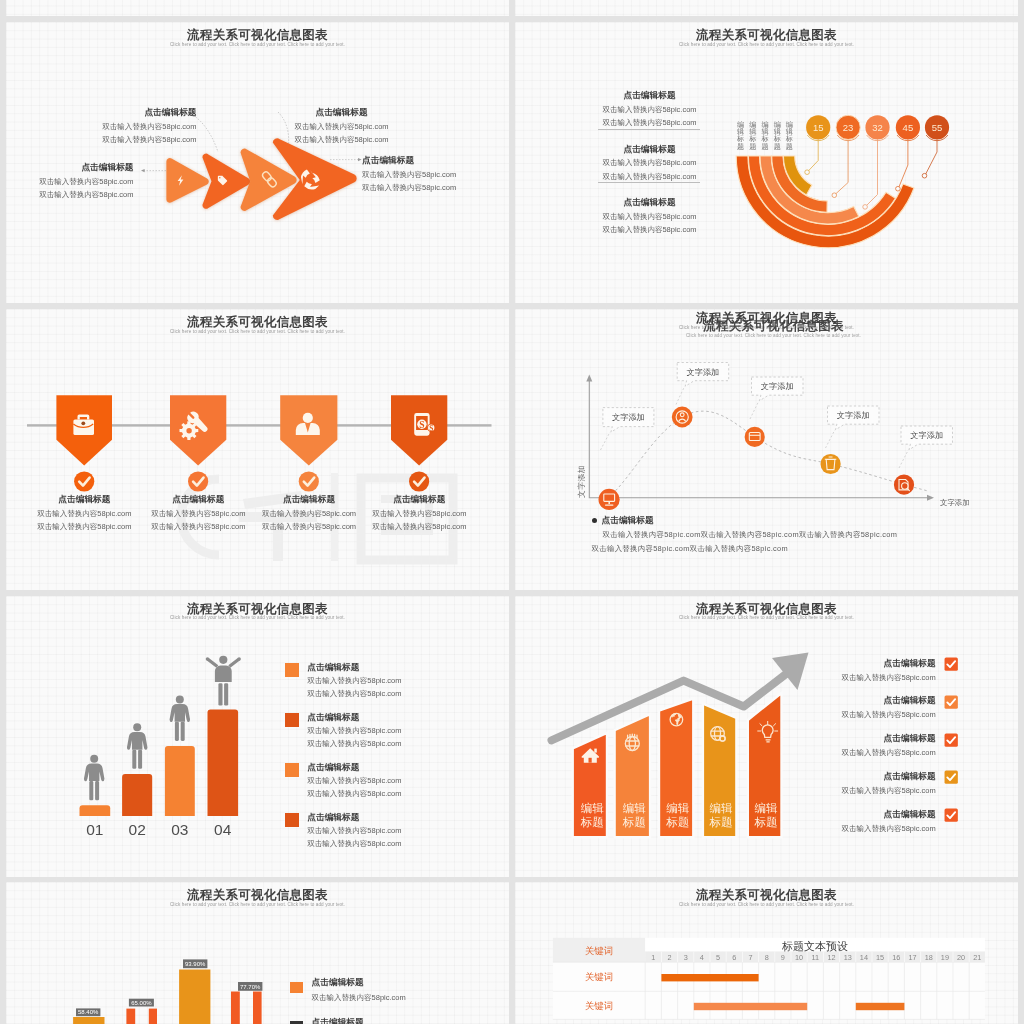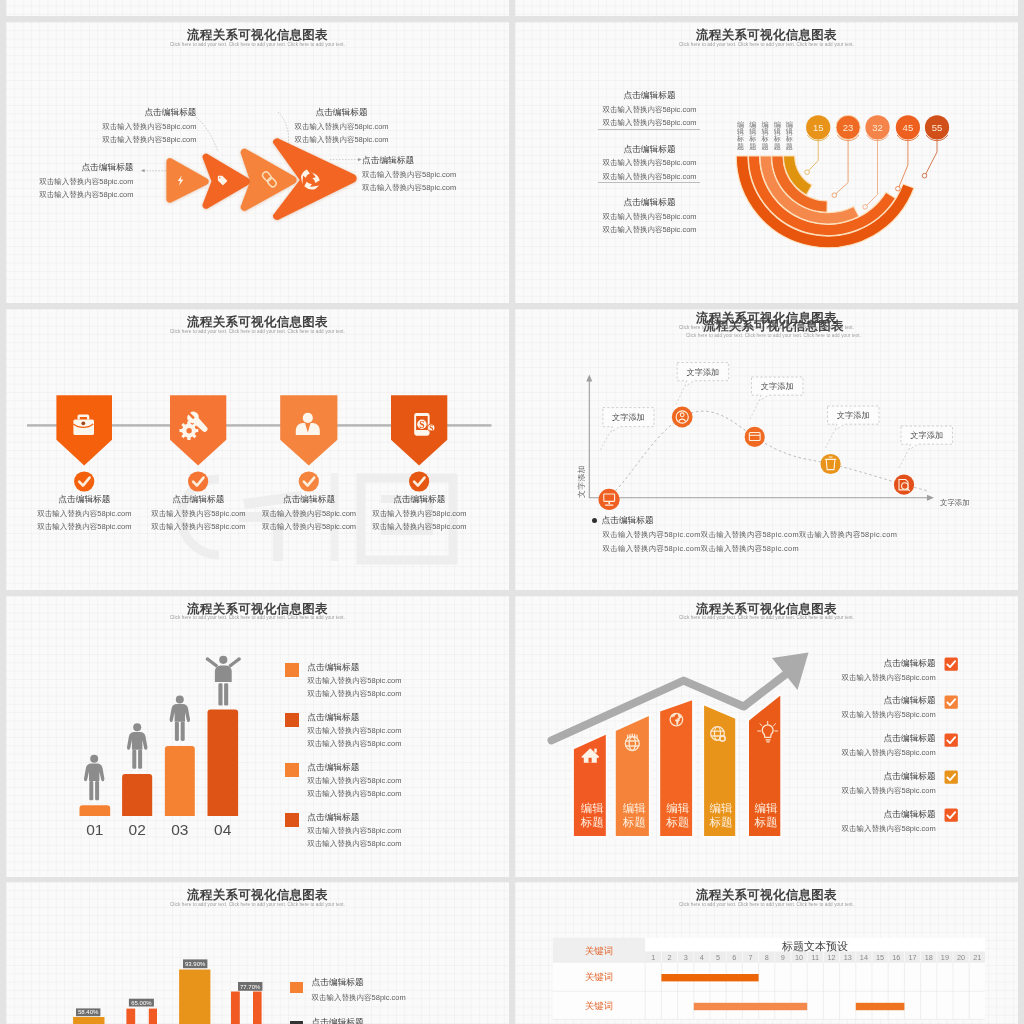--- a/index.html
+++ b/index.html
@@ -9,21 +9,21 @@
   .slide{position:absolute;background:#fafafa;overflow:hidden;}
   .grid{position:absolute;left:0;top:0;width:100%;height:100%;
     background-image:
       linear-gradient(rgba(155,155,155,.075) 1px,transparent 1px),
       linear-gradient(90deg,rgba(155,155,155,.075) 1px,transparent 1px);
     background-size:8.3px 8.3px;}
   .ttl{position:absolute;left:0;width:100%;text-align:center;font-weight:bold;
        color:#404040;font-size:12.5px;letter-spacing:.3px;}
   .sub{position:absolute;left:0;width:100%;text-align:center;color:#9a9a9a;
        font-size:4.6px;letter-spacing:.1px;}
-  .h3{font-size:8.7px;font-weight:normal;color:#3d3d3d;white-space:nowrap;line-height:1.05;}
+  .h3{font-size:8.7px;font-weight:bold;color:#3d3d3d;white-space:nowrap;line-height:1.05;}
   .bd{font-size:7.5px;color:#5e5e5e;white-space:nowrap;line-height:1.05;}
   .abs{position:absolute;}
   svg{display:block;overflow:visible}
   .arcwrap{display:flex;gap:4.8px;}
   .pinlab{width:123px;text-align:center;}
   .wm{position:absolute;left:137px;top:159.6px;}
   .wm2{position:absolute;left:4px;top:158px;color:#ececec;font-size:26.5px;font-weight:bold;letter-spacing:3.4px;line-height:1.78;}
   .lgrow{display:flex;align-items:flex-start;gap:8.5px;}
   .sw{width:14.3px;height:14.3px;flex:0 0 auto;}
   .blab{width:27px;text-align:center;color:#FDF0E0;font-size:11.5px;line-height:1.22;}
@@ -391,21 +391,21 @@
       <text x="853.2" y="418.2">文字添加</text>
       <text x="926.7" y="438.2">文字添加</text>
     </g>
   </svg>
   <div class="abs" style="left:76.5px;top:207px">
     <div style="display:flex;align-items:center;gap:5px">
       <span style="width:5px;height:5px;border-radius:50%;background:#303030;display:inline-block"></span>
       <span class="h3">点击编辑标题</span>
     </div>
     <div class="bd" style="margin-top:6px;margin-left:11px;font-size:7.4px;letter-spacing:0.32px">双击输入替换内容58pic.com双击输入替换内容58pic.com双击输入替换内容58pic.com</div>
-    <div class="bd" style="margin-top:6px;margin-left:11px;font-size:7.4px;letter-spacing:0.32px">双击输入替换内容58pic.com双击输入替换内容58pic.com</div>
+    <div class="bd" style="margin-top:6px;font-size:7.4px;letter-spacing:0.32px">双击输入替换内容58pic.com双击输入替换内容58pic.com</div>
   </div>
 </div>
 
 <div class="slide s5">
   <div class="grid"></div>
   <div class="ttl" style="top:5px">流程关系可视化信息图表</div>
   <div class="sub" style="top:19.5px">Click here to add your text. Click here to add your text. Click here to add your text.</div>
 
   <svg class="abs" style="left:-6px;top:-595.5px" width="512" height="900" viewBox="0 0 512 900">
     <g>

